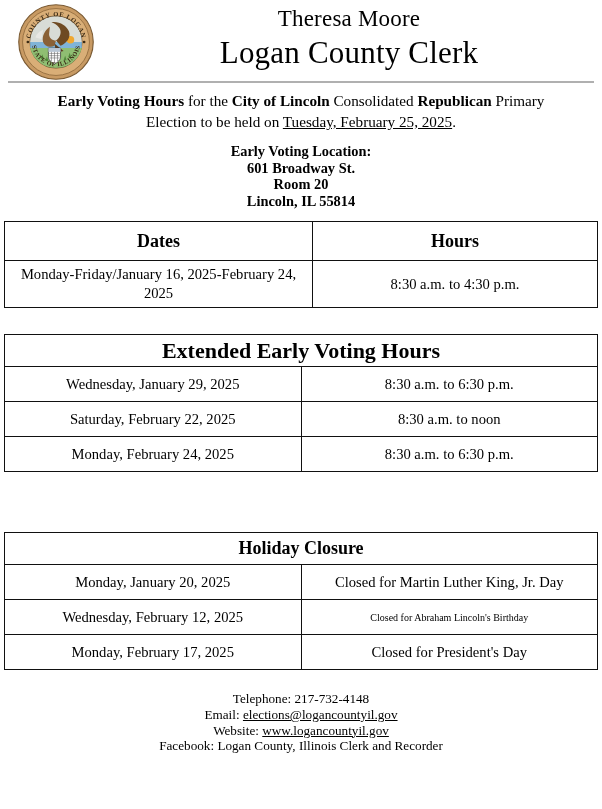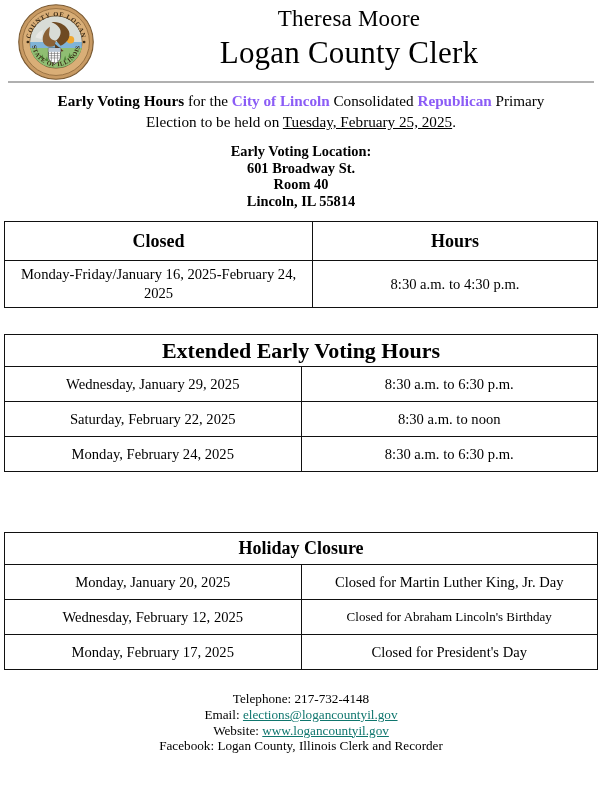--- a/index.html
+++ b/index.html
@@ -55,21 +55,21 @@
   }
 
   
   .intro {
     margin: 8px 46px 0 46px;
     text-align: center;
     font-size: 15.2px;
     line-height: 21px;
   }
   .b   { font-weight: bold; }
-  .red { color: #8b5cf6; font-weight: bold; }
+  .red { color: #000000; font-weight: bold; }
   .u   { text-decoration: underline; }
 
   
   .location {
     margin-top: 11px;
     text-align: center;
     font-weight: bold;
     font-size: 14.4px;
     line-height: 16.6px;
   }
@@ -99,39 +99,39 @@
 
   .t2 { margin-top: 26px; }
   .t2 th { font-size: 22px; height: 31px; }
   .t2 td { font-size: 14.6px; height: 34px; }
   .t2 .c1 { width: 295px; }
 
   .t3 { margin-top: 60px; }
   .t3 th { font-size: 18px; height: 31px; }
   .t3 td { font-size: 14.6px; height: 34px; }
   .t3 .c1 { width: 297px; }
-  .t3 .small { font-size: 13px; }
+  .t3 .small { font-size: 10px; }
 
   
   .footer {
     margin-top: 21px;
     text-align: center;
   }
   .footer-heading {
     font-weight: bold;
     font-size: 14.6px;
     line-height: 18px;
   }
   .footer-contact {
     margin-top: 12px;
     font-size: 13.2px;
     line-height: 15.6px;
   }
   .link {
-    color: #0f766e;
+    color: #000000;
     text-decoration: underline;
   }
 </style>
 </head>
 <body>
 
 <div class="header">
 
   <div class="seal">
     <svg viewBox="0 0 100 100" width="76" height="76" aria-hidden="true">
@@ -183,28 +183,28 @@
   </div>
 
   <div class="rule"></div>
 </div>
 
 <div class="intro"><span class="b">Early Voting Hours</span><span> for the </span><span class="red">City of Lincoln</span><span> Consolidated </span><span class="red">Republican</span><span> Primary Election to be held on </span><span class="u">Tuesday, February 25, 2025</span><span>.</span></div>
 
 <div class="location">
   <div>Early Voting Location:</div>
   <div>601 Broadway St.</div>
-  <div>Room 40</div>
+  <div>Room 20</div>
   <div>Lincoln, IL 55814</div>
 </div>
 
 <table class="tbl t1">
   <tbody>
       <tr>
-    <th class="c1">Closed</th>
+    <th class="c1">Dates</th>
     <th>Hours</th>
   </tr>
   <tr>
     <td>Monday-Friday/January 16, 2025-February 24, 2025</td>
     <td>8:30 a.m. to 4:30 p.m.</td>
   </tr>
 </tbody>
   </table>
 
 <table class="tbl t2">

